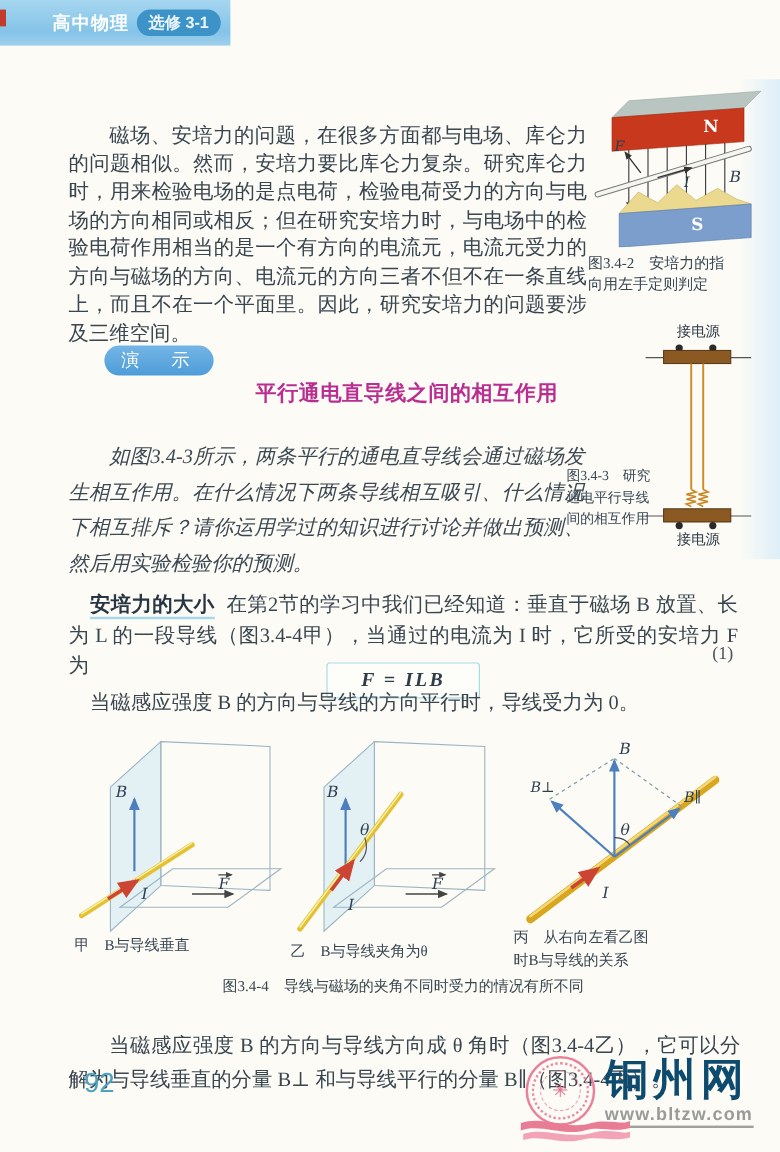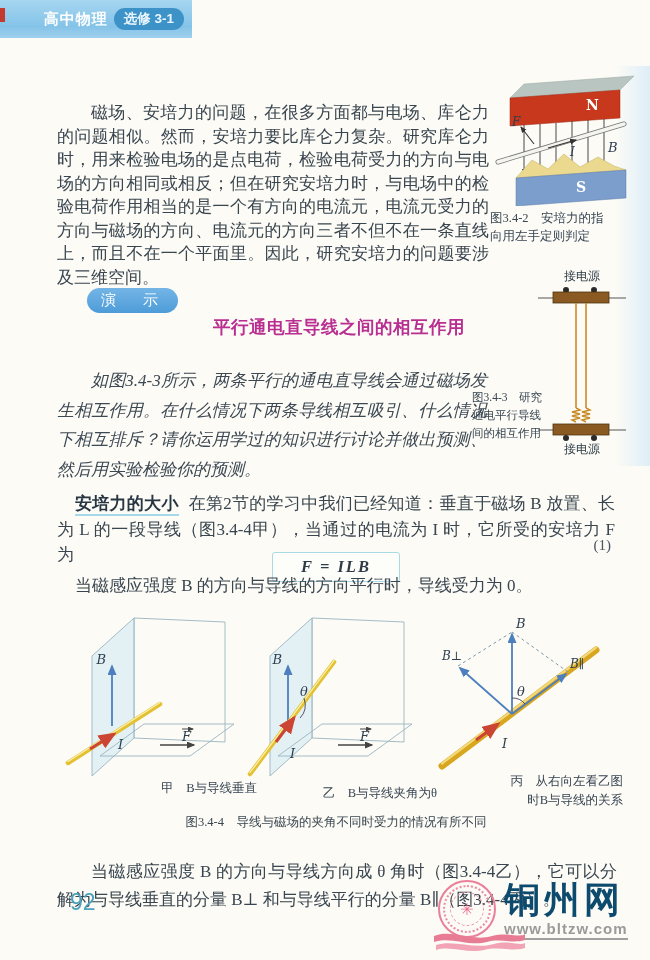--- a/index.html
+++ b/index.html
@@ -35,21 +35,21 @@
   .ampere-p{position:absolute;left:57px;top:474px;width:558px;font-size:17px;line-height:25.5px;
       text-align:justify;text-indent:18px;color:#39454f;}
   .ampere-head{font-weight:bold;color:#273642;border-bottom:2px solid #a5d8e8;padding-bottom:1px;margin-right:10px;}
   .formula-row{position:absolute;left:57px;top:528px;width:558px;height:36px;
       display:flex;align-items:center;justify-content:center;}
   .formula-box{border:1.5px solid #a9dbe6;border-radius:3px;padding:4px 28px;background:#fdfdfa;
       font-style:italic;font-weight:bold;font-size:16.5px;color:#2f3c48;letter-spacing:2px;margin-top:42px;}
   .eq-no{position:absolute;right:4px;top:9px;font-size:15px;color:#4a5560;}
   .ampere-note{position:absolute;left:75px;top:574px;font-size:17px;color:#39454f;}
   
-  .subcap{position:absolute;font-size:12.5px;color:#374552;text-align:right;line-height:19px;}
+  .subcap{position:absolute;font-size:12.5px;color:#374552;text-align:left;line-height:19px;}
   .fig344-cap{position:absolute;left:57px;top:814px;width:558px;text-align:center;font-size:12.5px;color:#39464f;}
   .closing{position:absolute;left:57px;top:841px;width:560px;font-size:17px;line-height:27.5px;
       text-align:justify;text-indent:2em;color:#39454f;}
   .page-num{position:absolute;left:70px;top:889px;font-size:23px;color:#4da3bd;
       font-family:"Liberation Sans",sans-serif;}
   
   .watermark{position:absolute;left:438px;top:880px;width:210px;display:flex;align-items:flex-start;}
   .wm-emblem{position:relative;width:58px;height:58px;flex:0 0 auto;}
   .wm-ring1{position:absolute;inset:0;border:2px solid #ea8099;border-radius:50%;}
   .wm-ring2{position:absolute;inset:5px;border:2px dotted #ec8ba2;border-radius:50%;}

